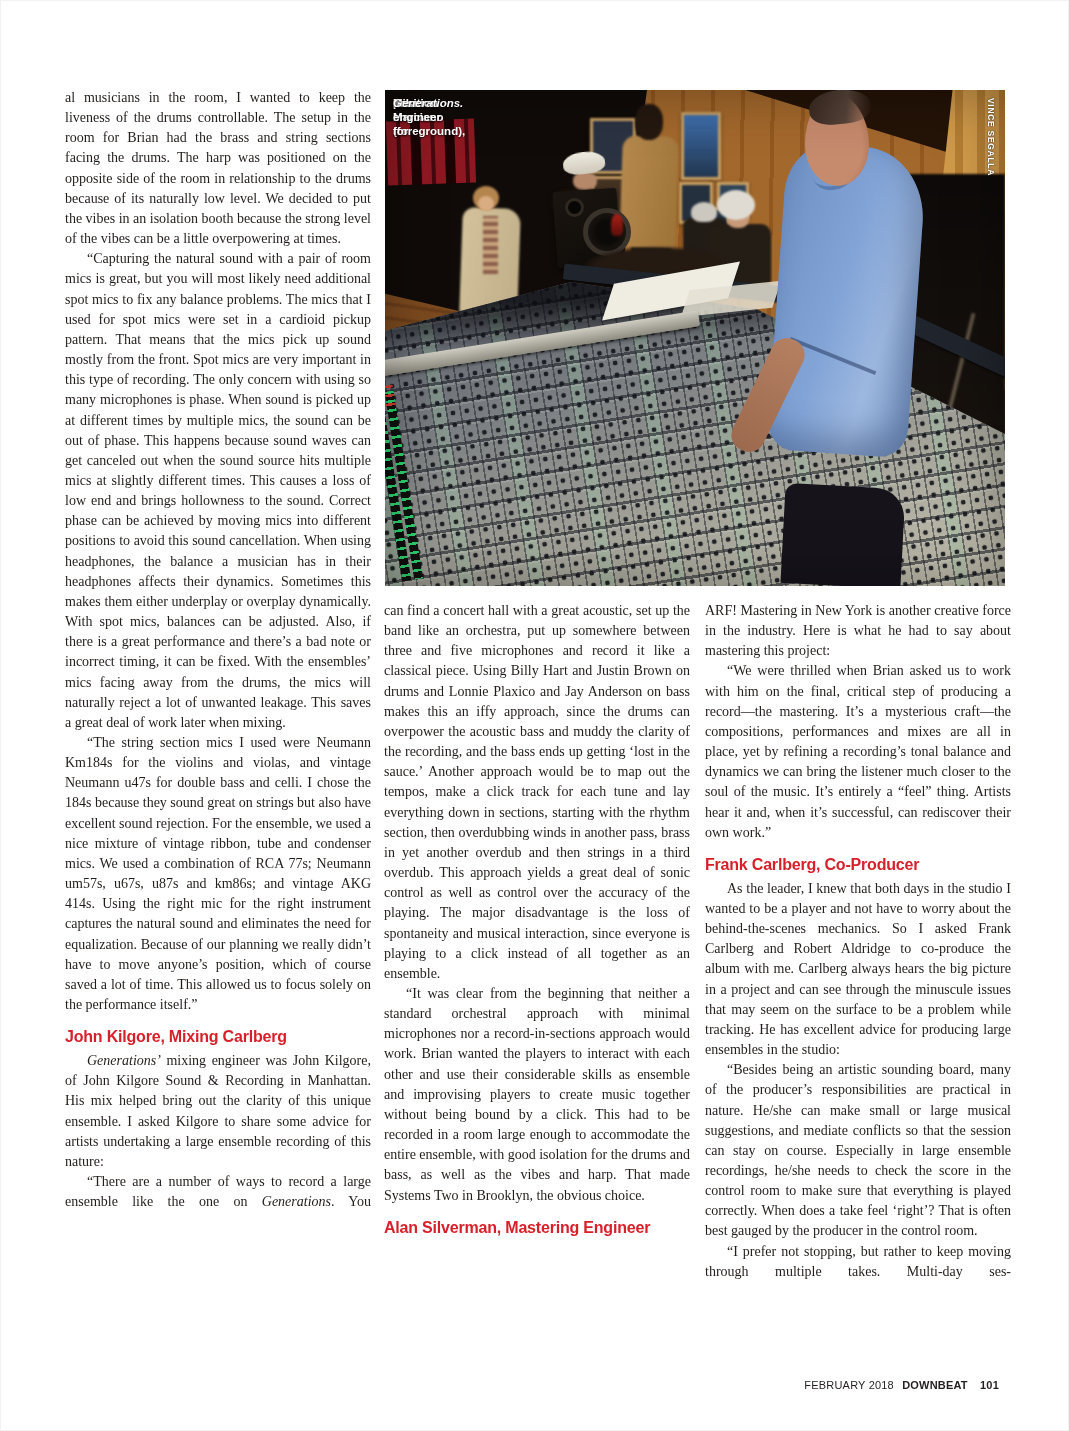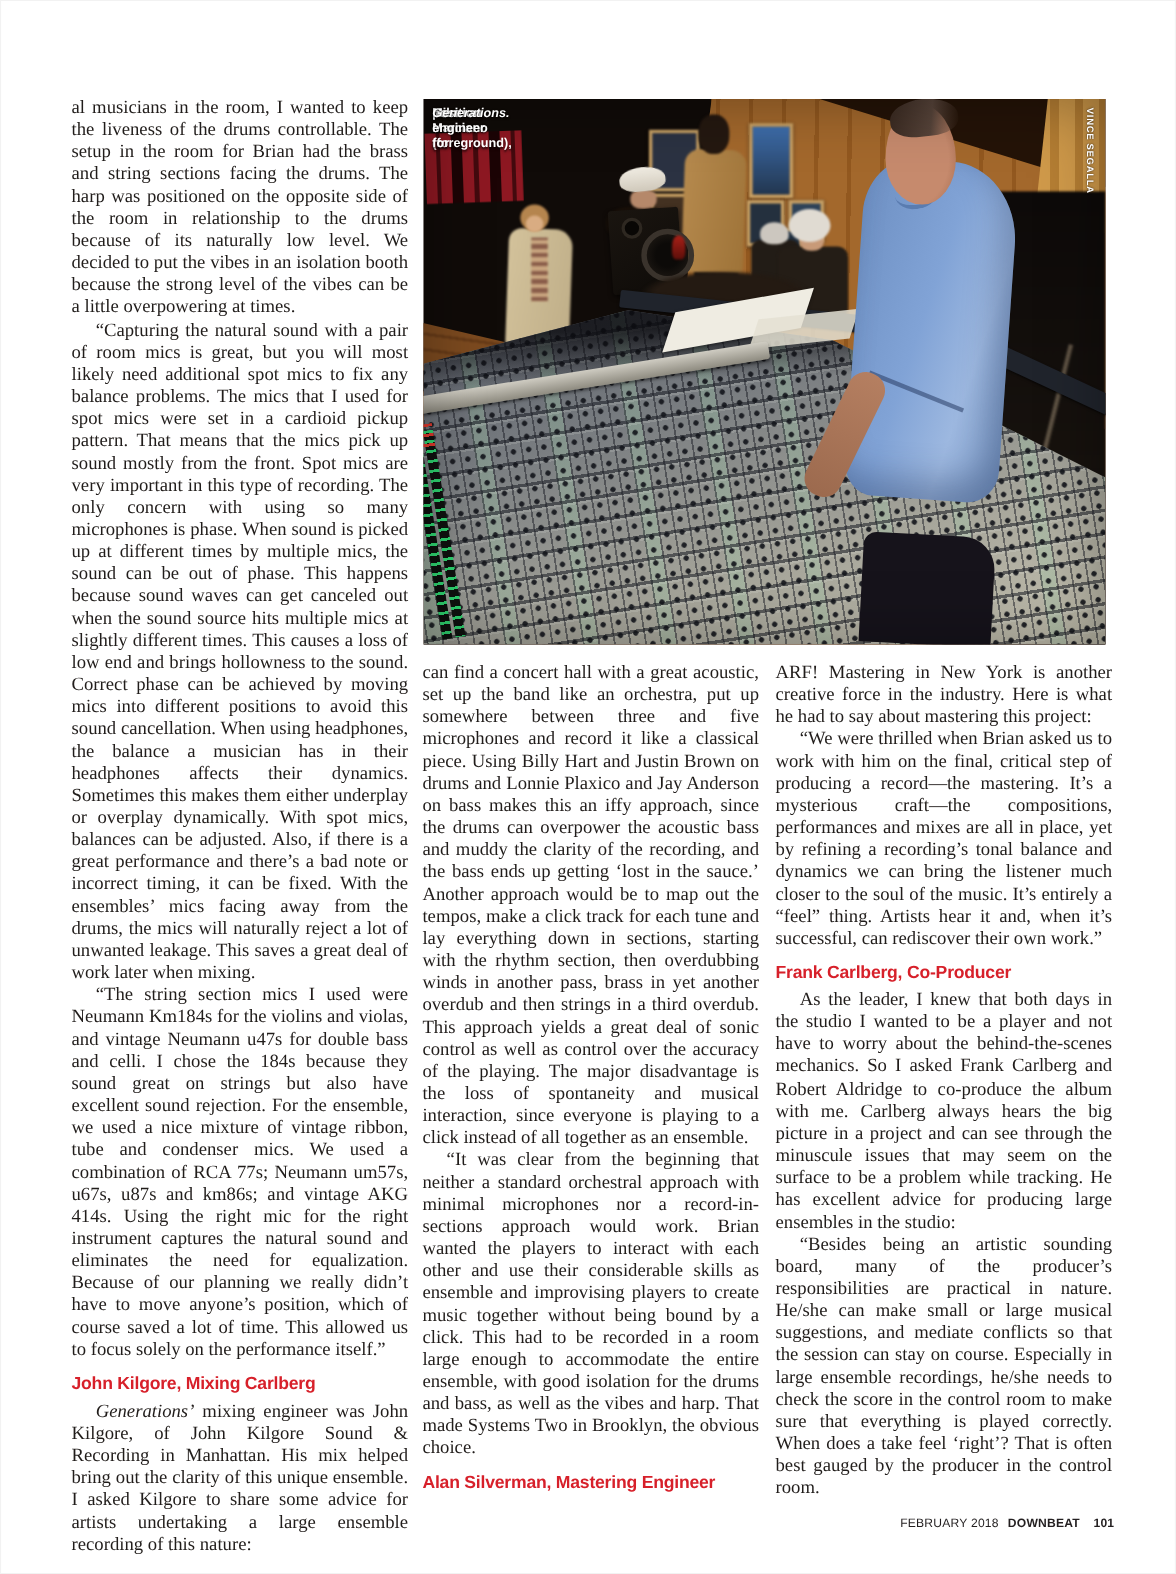--- a/index.html
+++ b/index.html
@@ -1,32 +1,32 @@
 <!DOCTYPE html>
 <html><head>
 <meta charset="utf-8">
 <style>
   html,body{margin:0;padding:0;background:#e9e9e9;}
   .page{position:relative;width:1069px;height:1431px;background:#ffffff;margin:0 auto;
         font-family:"Liberation Serif",serif;overflow:hidden;box-shadow:inset 0 0 0 1px #f2f2f2;}
 
   
   .col{position:absolute;width:306px;text-align:justify;color:#211d1b;}
-  .col p{margin:0;font-size:17px;line-height:20.15px;}
+  .col p{margin:0;font-size:14px;line-height:20.15px;}
   .col p.ind{text-indent:22px;}
   .col p.force-just{text-align-last:justify;}
   .col .it{font-style:italic;}
   .col .subhead{font-family:"Liberation Sans",sans-serif;font-weight:700;font-size:16px;
        line-height:1.12;margin:13px 0 5px 0;letter-spacing:-.2px;text-align:left;}
   .col-left{left:65px;top:88px;}
   .col-mid{left:384px;top:601px;}
   .col-right{left:705px;top:601px;}
 
   
-  .footer{position:absolute;right:56px;top:1379px;font-family:"Liberation Sans",sans-serif;
+  .footer{position:absolute;right:70px;top:1379px;font-family:"Liberation Sans",sans-serif;
           font-size:11px;color:#231f20;letter-spacing:.2px;}
   .footer .issue{font-weight:500;}
   .footer .brand{font-weight:800;margin-left:5px;}
   .footer .pnum{font-weight:600;margin-left:9px;}
 
   
   .photo{position:absolute;left:385px;top:90px;width:620px;height:496px;overflow:hidden;
          background:linear-gradient(115deg,#0c0806 0%,#1c1008 25%,#4a2a12 52%,#6d3f1c 76%,#2f1a0c 100%);}
   .photo *{position:absolute;}
   .ph-wood{left:150px;top:0;width:470px;height:300px;
@@ -215,32 +215,34 @@
     </div>
     <div class="ph-credit">VINCE SEGALLA</div>
   </div>
 
   <div class="col col-left">
       <p class=""><span>al musicians in the room, I wanted to keep the liveness of the drums controllable. The setup in the room for Brian had the brass and string sections facing the drums. The harp was positioned on the opposite side of the room in relationship to the drums because of its naturally low level. We decided to put the vibes in an isolation booth because the strong level of the vibes can be a little overpowering at times.</span></p>
       <p class="ind"><span>“Capturing the natural sound with a pair of room mics is great, but you will most likely need additional spot mics to fix any balance problems. The mics that I used for spot mics were set in a cardioid pickup pattern. That means that the mics pick up sound mostly from the front. Spot mics are very important in this type of recording. The only concern with using so many microphones is phase. When sound is picked up at different times by multiple mics, the sound can be out of phase. This happens because sound waves can get canceled out when the sound source hits multiple mics at slightly different times. This causes a loss of low end and brings hollowness to the sound. Correct phase can be achieved by moving mics into different positions to avoid this sound cancellation. When using headphones, the balance a musician has in their headphones affects their dynamics. Sometimes this makes them either underplay or overplay dynamically. With spot mics, balances can be adjusted. Also, if there is a great performance and there’s a bad note or incorrect timing, it can be fixed. With the ensembles’ mics facing away from the drums, the mics will naturally reject a lot of unwanted leakage. This saves a great deal of work later when mixing.</span></p>
       <p class="ind"><span>“The string section mics I used were Neumann Km184s for the violins and violas, and vintage Neumann u47s for double bass and celli. I chose the 184s because they sound great on strings but also have excellent sound rejection. For the ensemble, we used a nice mixture of vintage ribbon, tube and condenser mics. We used a combination of RCA 77s; Neumann um57s, u67s, u87s and km86s; and vintage AKG 414s. Using the right mic for the right instrument captures the natural sound and eliminates the need for equalization. Because of our planning we really didn’t have to move anyone’s position, which of course saved a lot of time. This allowed us to focus solely on the performance itself.”</span></p>
       <h3 class="subhead" style="color: rgb(215, 32, 42);">John Kilgore, Mixing Carlberg</h3>
       <p class="ind"><span class="it">Generations’</span><span> mixing engineer was John Kilgore, of John Kilgore Sound &amp; Recording in Manhattan. His mix helped bring out the clarity of this unique ensemble. I asked Kilgore to share some advice for artists undertaking a large ensemble recording of this nature:</span></p>
+      <p class="ind force-just"><span>“There are a number of ways to record a large ensemble like the one on </span><span class="it">Generations</span><span>. You</span></p>
     </div>
   <div class="col col-mid">
       <p class=""><span>can find a concert hall with a great acoustic, set up the band like an orchestra, put up somewhere between three and five microphones and record it like a classical piece. Using Billy Hart and Justin Brown on drums and Lonnie Plaxico and Jay Anderson on bass makes this an iffy approach, since the drums can overpower the acoustic bass and muddy the clarity of the recording, and the bass ends up getting ‘lost in the sauce.’ Another approach would be to map out the tempos, make a click track for each tune and lay everything down in sections, starting with the rhythm section, then overdubbing winds in another pass, brass in yet another overdub and then strings in a third overdub. This approach yields a great deal of sonic control as well as control over the accuracy of the playing. The major disadvantage is the loss of spontaneity and musical interaction, since everyone is playing to a click instead of all together as an ensemble.</span></p>
       <p class="ind"><span>“It was clear from the beginning that neither a standard orchestral approach with minimal microphones nor a record-in-sections approach would work. Brian wanted the players to interact with each other and use their considerable skills as ensemble and improvising players to create music together without being bound by a click. This had to be recorded in a room large enough to accommodate the entire ensemble, with good isolation for the drums and bass, as well as the vibes and harp. That made Systems Two in Brooklyn, the obvious choice.</span></p>
       <h3 class="subhead" style="color: rgb(215, 32, 42);">Alan Silverman, Mastering Engineer</h3>
     </div>
   <div class="col col-right">
       <p class=""><span>ARF! Mastering in New York is another creative force in the industry. Here is what he had to say about mastering this project:</span></p>
       <p class="ind"><span>“We were thrilled when Brian asked us to work with him on the final, critical step of producing a record—the mastering. It’s a mysterious craft—the compositions, performances and mixes are all in place, yet by refining a recording’s tonal balance and dynamics we can bring the listener much closer to the soul of the music. It’s entirely a “feel” thing. Artists hear it and, when it’s successful, can rediscover their own work.”</span></p>
       <h3 class="subhead" style="color: rgb(215, 32, 42);">Frank Carlberg, Co-Producer</h3>
       <p class="ind"><span>As the leader, I knew that both days in the studio I wanted to be a player and not have to worry about the behind-the-scenes mechanics. So I asked Frank Carlberg and Robert Aldridge to co-produce the album with me. Carlberg always hears the big picture in a project and can see through the minuscule issues that may seem on the surface to be a problem while tracking. He has excellent advice for producing large ensembles in the studio:</span></p>
       <p class="ind"><span>“Besides being an artistic sounding board, many of the producer’s responsibilities are practical in nature. He/she can make small or large musical suggestions, and mediate conflicts so that the session can stay on course. Especially in large ensemble recordings, he/she needs to check the score in the control room to make sure that everything is played correctly. When does a take feel ‘right’? That is often best gauged by the producer in the control room.</span></p>
+      <p class="ind force-just"><span>“I prefer not stopping, but rather to keep moving through multiple takes. Multi-day ses-</span></p>
     </div>
 
   <div class="footer">
     <span class="issue">FEBRUARY 2018</span>
     <span class="brand">DOWNBEAT</span>
     <span class="pnum">101</span>
   </div>
 
 </div>
 

